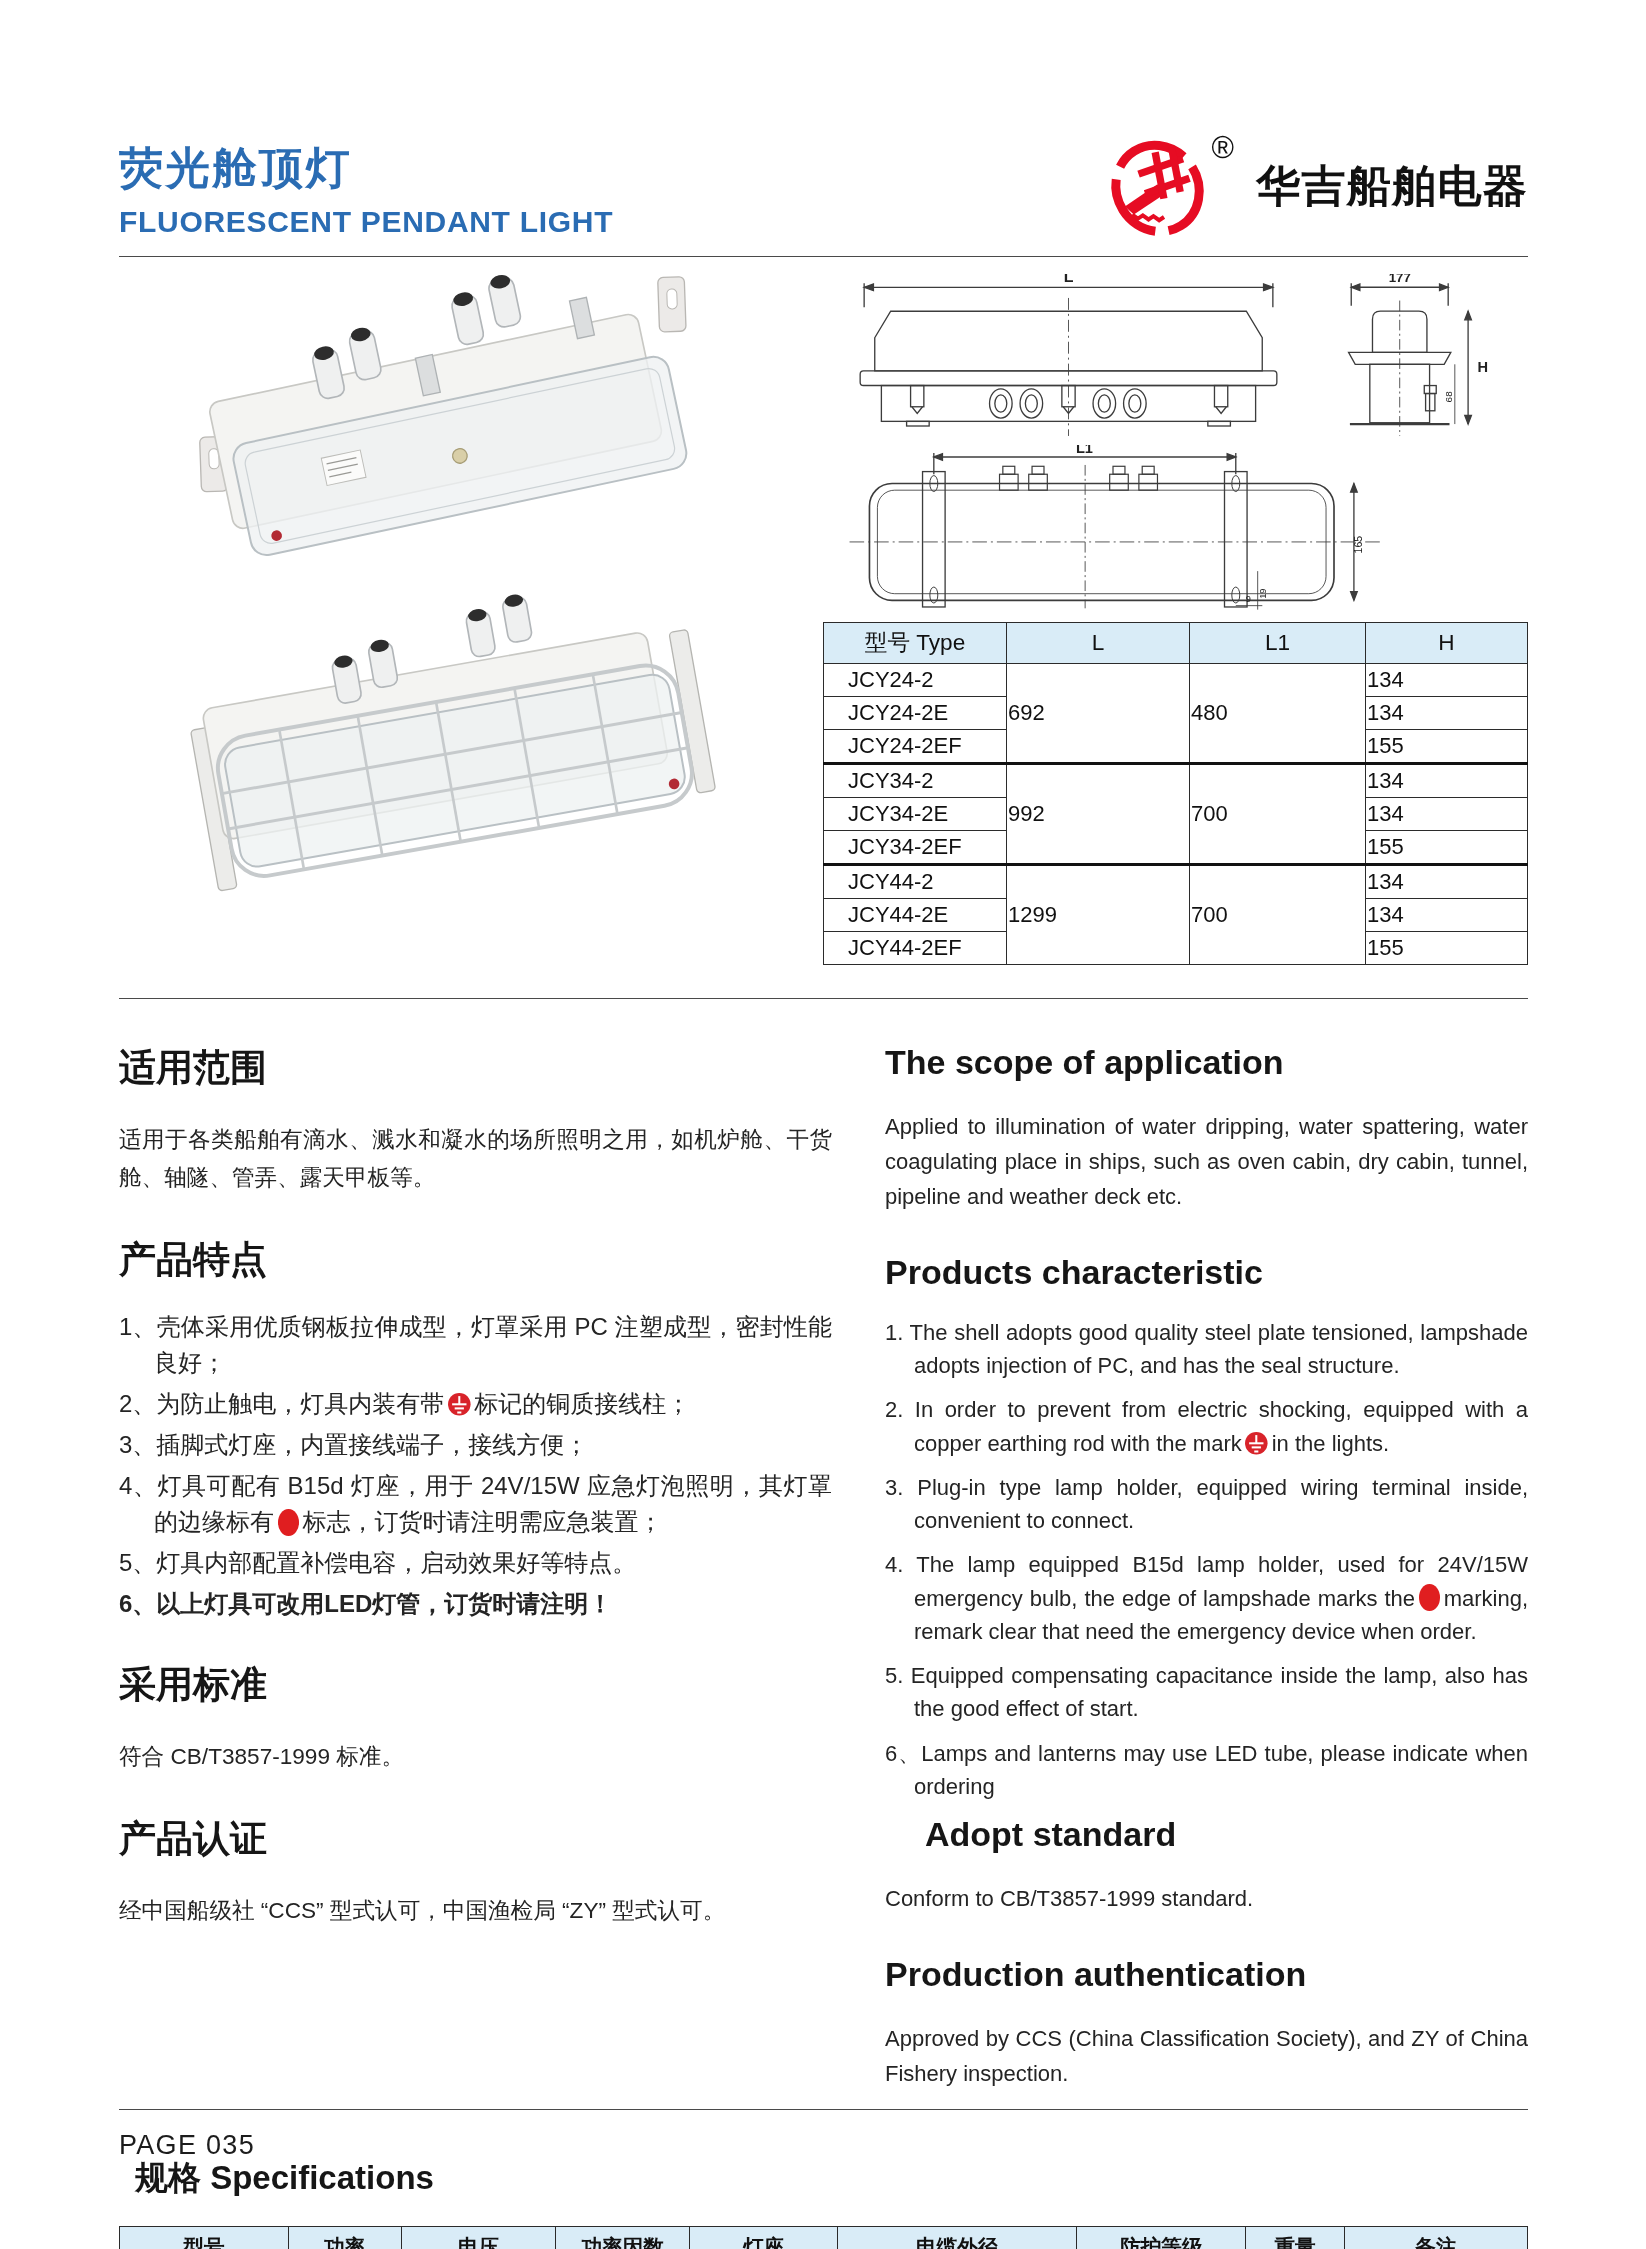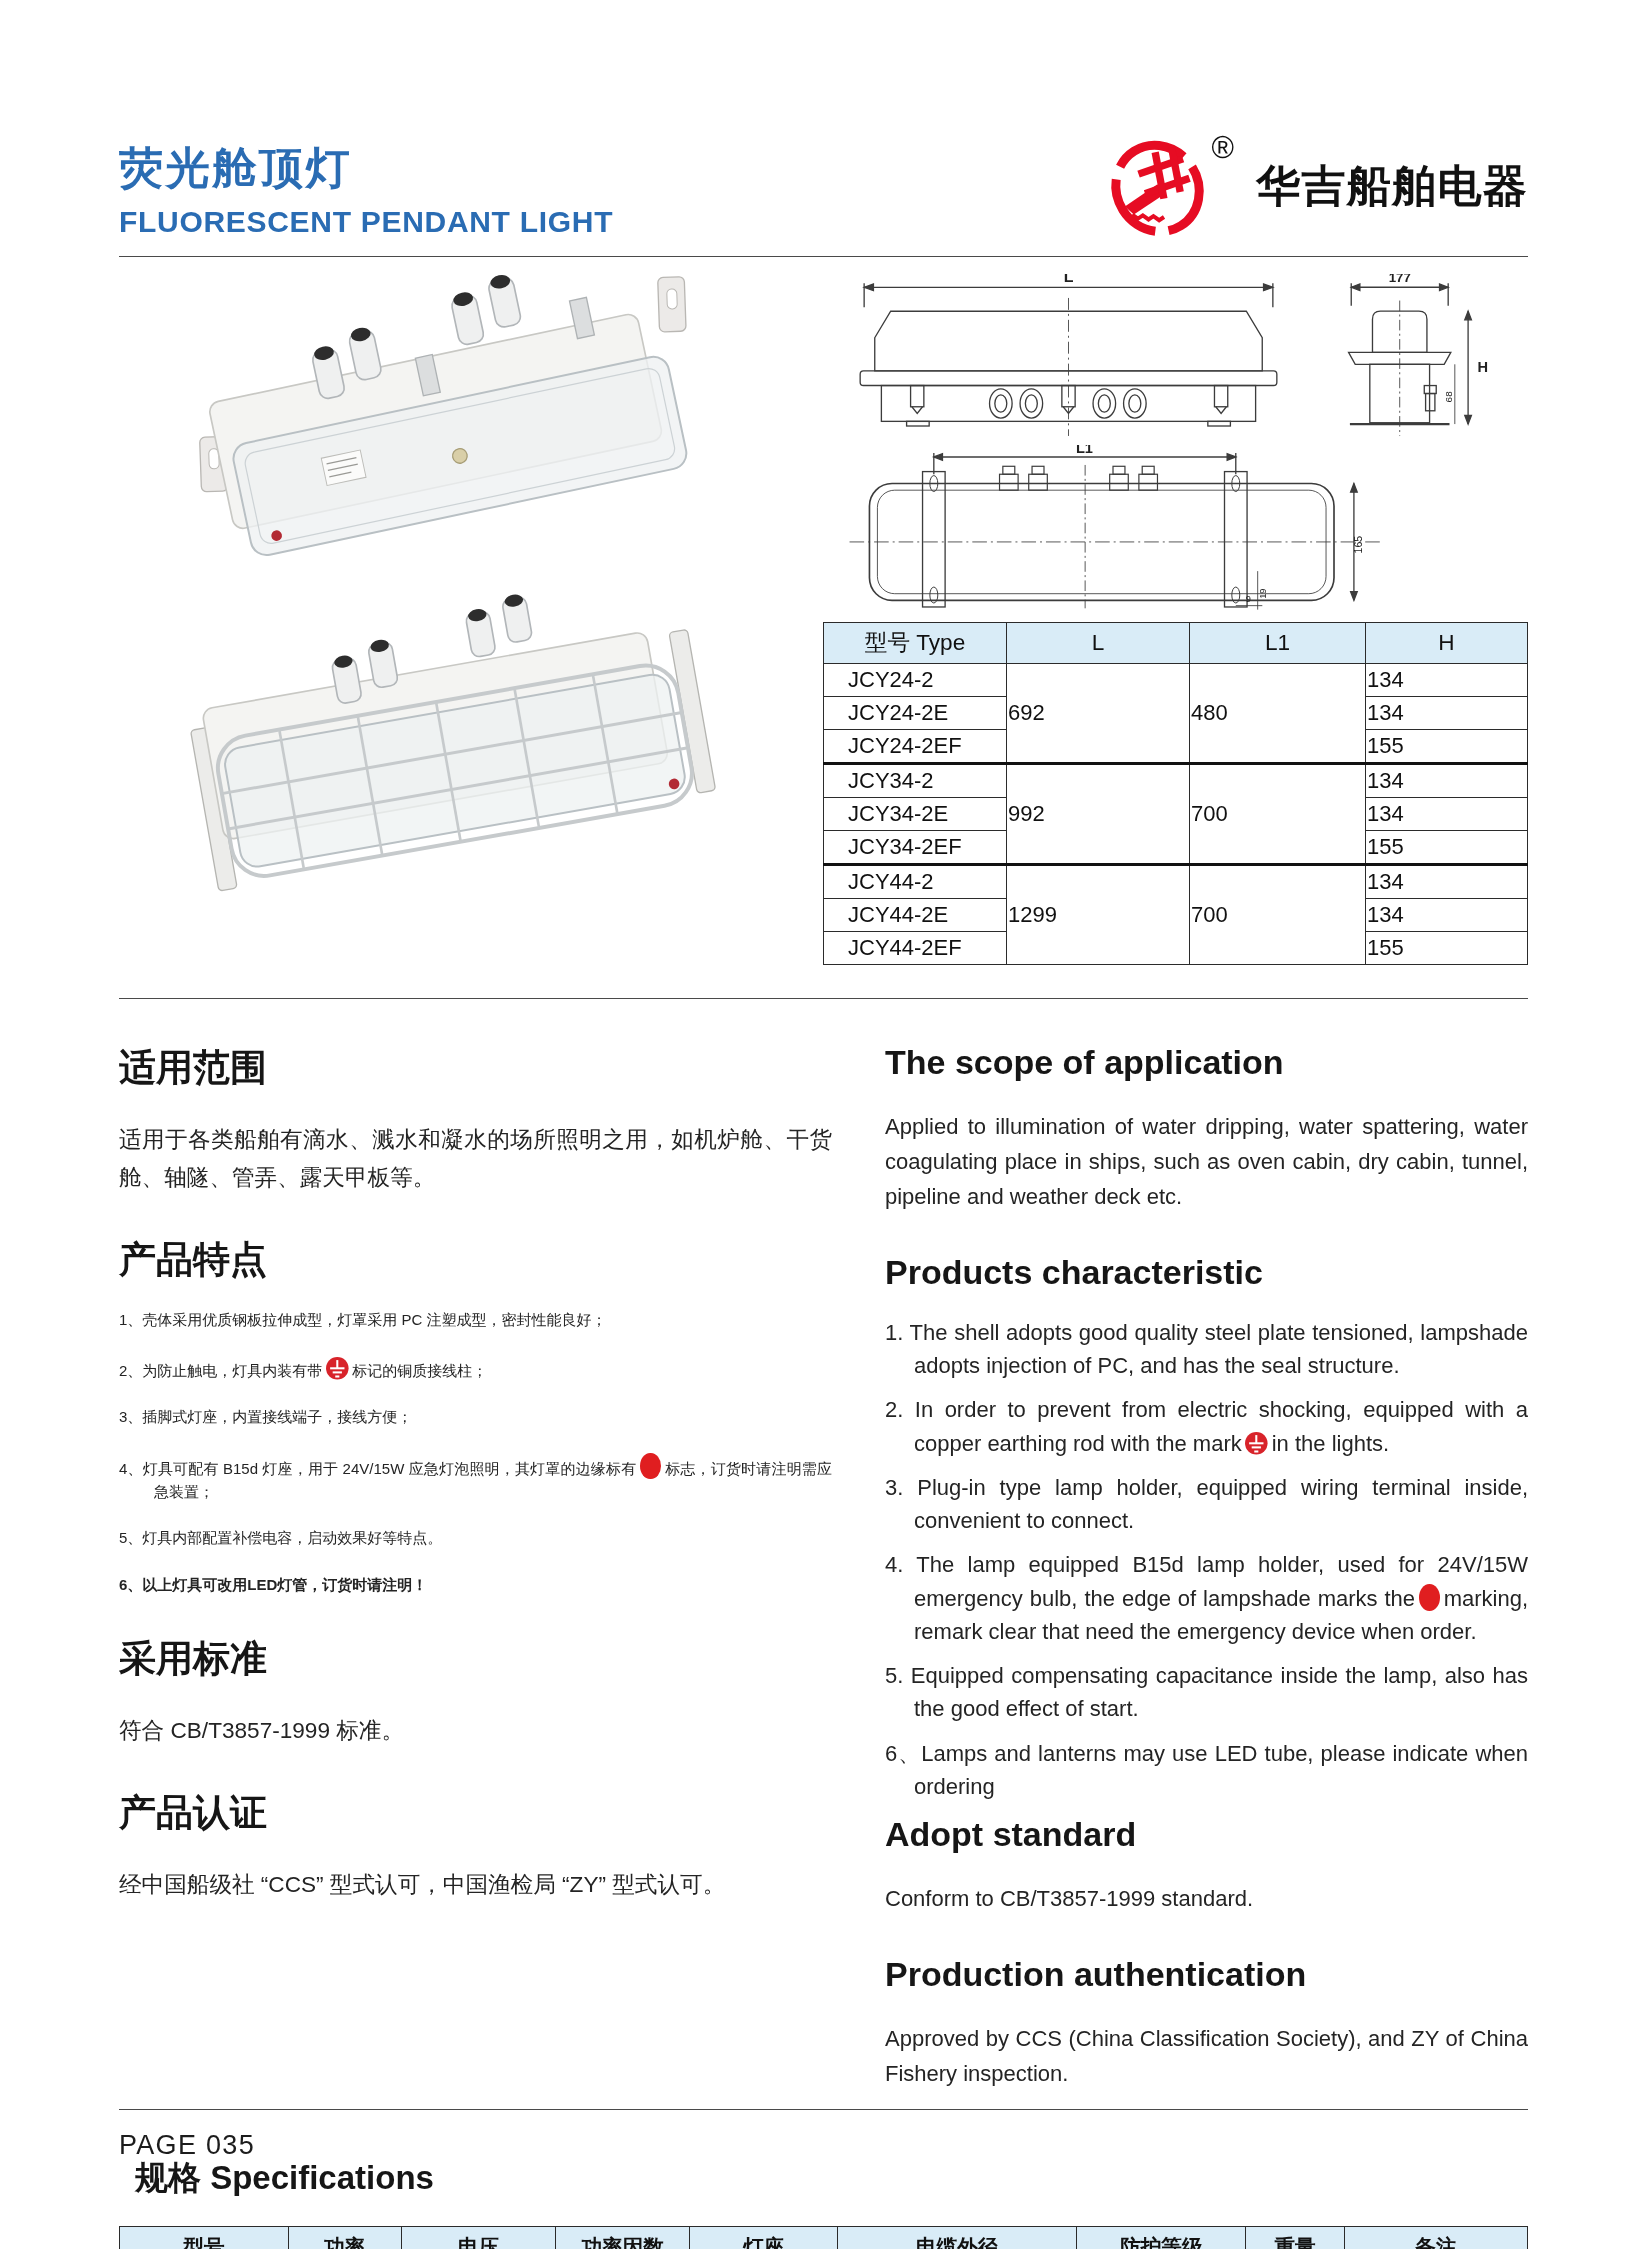--- a/index.html
+++ b/index.html
@@ -34,21 +34,21 @@
   .dim-table tr.gsep td{border-top:3.3px solid #111;}
   
   .rule2{border-top:1.3px solid #4a4a4a; margin-top:33px;}
   .two-col{display:flex; gap:53px; margin-top:6.6px;}
   .col-l{width:713px; flex:0 0 auto;}
   .col-r{flex:1 1 auto; min-width:0;}
   .sec-h{font-size:37px; font-weight:700; color:#161616; margin:38px 0 0;}
   .sec-h.en{font-size:34px;}
   .sec-b{font-size:22.6px; line-height:1.68; text-align:justify; margin-top:28px; color:#242424;}
   .sec-b.en{font-size:22px; line-height:1.58;}
-  .li{font-size:15px; line-height:1.5; margin:24px 0 0; padding-left:35px; text-indent:-35px; text-align:justify; color:#242424;}
+  .li{font-size:24px; line-height:1.5; margin:5px 0 0; padding-left:35px; text-indent:-35px; text-align:justify; color:#242424;}
   .li.en{font-size:22px; line-height:1.52; padding-left:29px; text-indent:-29px; margin:10.6px 0 0;}
   .li.bold{font-weight:700;}
   .feat-list{margin-top:24px;}
   .earth-ic{width:24.6px; height:24.6px; vertical-align:-4.6px; margin:0 2.7px;}
   .red-dot{display:inline-block; width:20.6px; height:26.5px; border-radius:50%; background:#e01e20; vertical-align:-5.3px; margin:0 4px;}
   
   .spec-heading{font-size:33px; font-weight:700; color:#161616; margin:42px 16px 0;}
   .spec-table{width:100%; border-collapse:collapse; margin-top:25px; table-layout:fixed; color:#111;}
   .spec-table th,.spec-table td{border:1.7px solid #2b2b2b;}
   .spec-table th{background:#d9ecf7; font-weight:600; padding:6.6px 1.3px;}
@@ -366,21 +366,21 @@
                 <line x1="7.5" y1="16" x2="16.5" y2="16"></line>
                 <line x1="10" y1="20" x2="14" y2="20"></line>
               </g>
             </svg><span>in the lights.</span></p>
         <p class="li en">3. Plug-in type lamp holder, equipped wiring terminal inside, convenient to connect.</p>
         <p class="li en"><span>4. The lamp equipped B15d lamp holder, used for 24V/15W emergency bulb, the edge of lampshade marks the</span><span class="red-dot"></span><span>marking, remark clear that need the emergency device when order.</span></p>
         <p class="li en">5. Equipped compensating capacitance inside the lamp, also has the good effect of start.</p>
         <p class="li en">6、Lamps and lanterns may use LED tube, please indicate when ordering</p>
       </div>
 
-      <h3 class="sec-h en" style="margin-top:12px;">Adopt standard</h3>
+      <h3 class="sec-h en" style="margin-top:12px;margin-left:40px;">Adopt standard</h3>
       <p class="sec-b en">Conform to CB/T3857-1999 standard.</p>
 
       <h3 class="sec-h en">Production authentication</h3>
       <p class="sec-b en">Approved by CCS (China Classification Society), and ZY of China Fishery inspection.</p>
     </div>
   </section>
 
   <h3 class="spec-heading">规格 Specifications</h3>
 
   <table class="spec-table">

